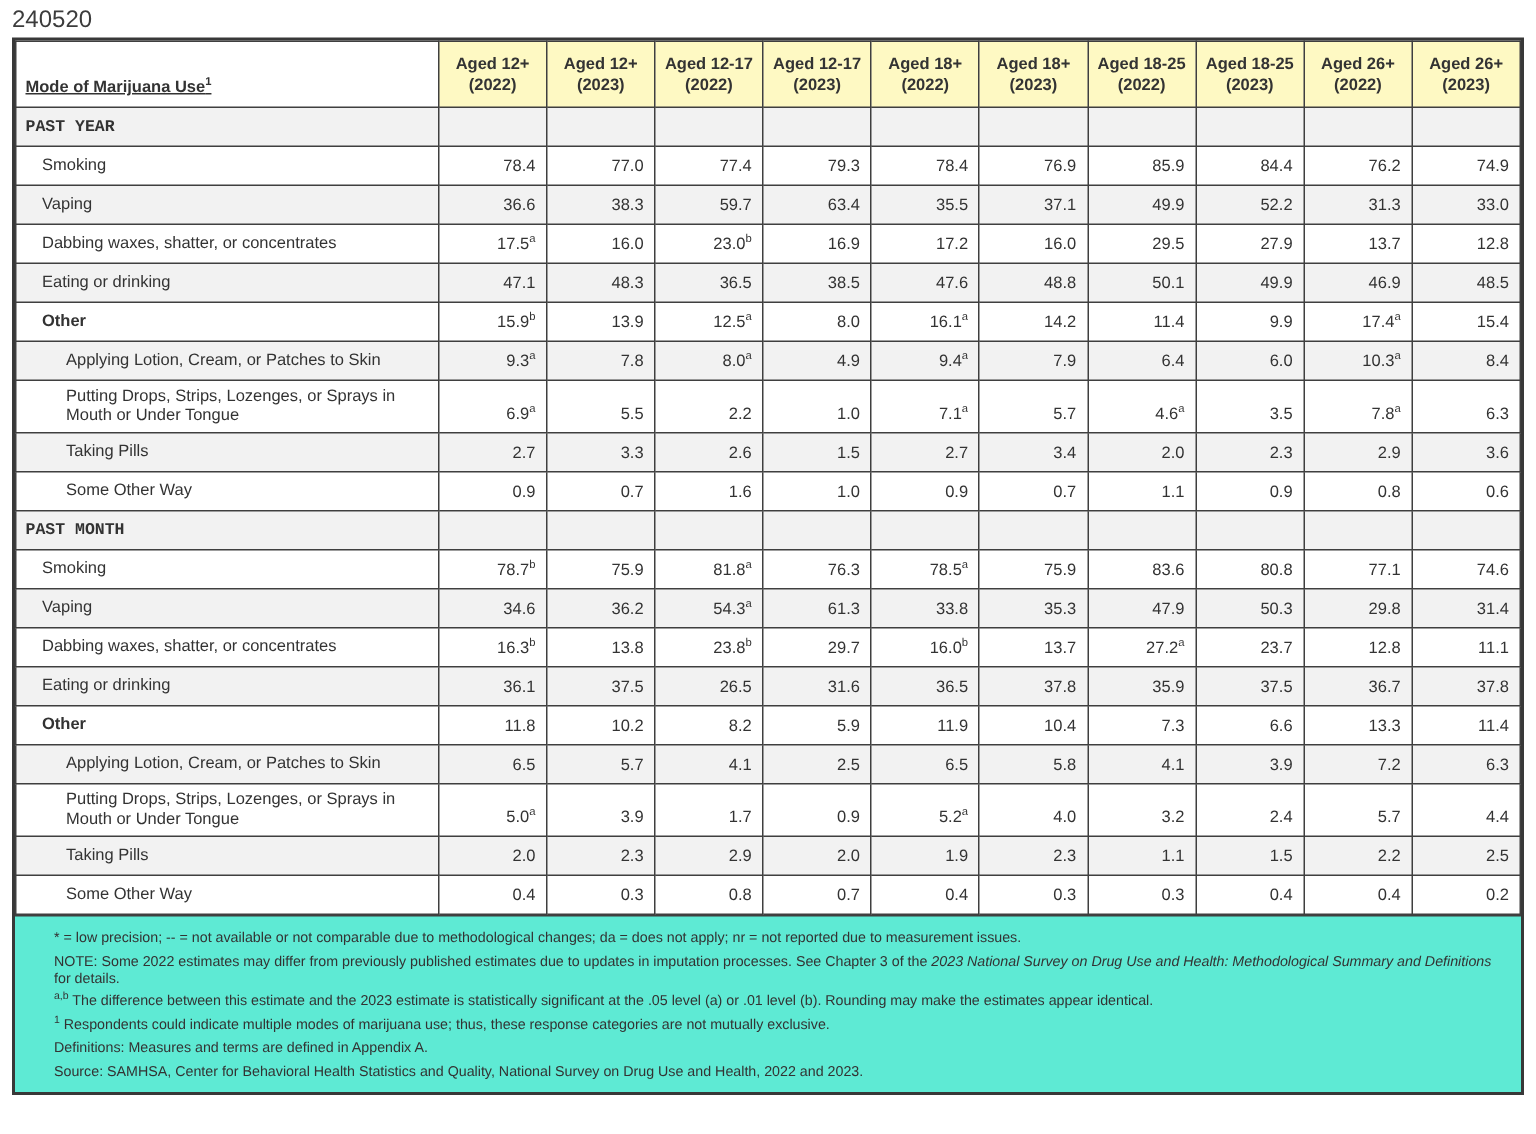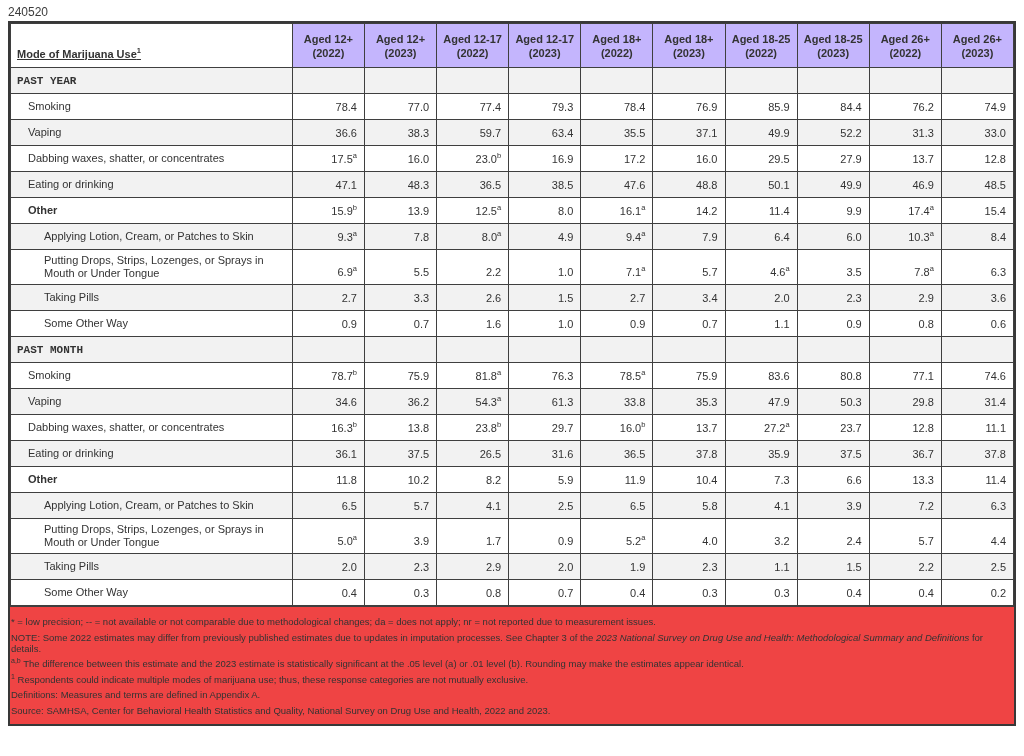--- a/index.html
+++ b/index.html
@@ -5,21 +5,21 @@
   * { box-sizing: border-box; margin: 0; padding: 0; }
   html, body {
     width: 1024px; height: 756px;
     background: #ffffff;
     font-family: "Liberation Sans", "DejaVu Sans", sans-serif;
     color: #333333;
     overflow: hidden;
   }
   .page { padding: 5px 8px 0 8px; }
   .doc-number {
-    font-size: 12px;
+    font-size: 16px;
     color: #3c3c3c;
     margin-bottom: 2px;
   }
   .title {
     font-size: 12.5px;
     font-weight: bold;
     color: #232323;
     line-height: 16px;
     margin-bottom: 4px;
   }
@@ -46,21 +46,21 @@
     background: #ffffff;
     text-decoration: underline;
   }
   th.col-h {
     vertical-align: middle;
     text-align: center;
     font-weight: bold;
     font-size: 11px;
     line-height: 14px;
     padding: 4px 2px;
-    background: #c4b5fd;
+    background: #fef9c3;
   }
   tr.stripe td { background: #f2f2f2; }
   tr.plain  td { background: #ffffff; }
   td.row-label {
     vertical-align: middle;
     padding: 4px 6px;
     line-height: 13px;
     height: 26px;
   }
   td.row-label.ind1 { padding-left: 17px; }
@@ -77,24 +77,24 @@
     vertical-align: bottom;
     padding: 2px 7px 6px 2px;
   }
   td.value-cell sup, th sup {
     font-size: 7.5px;
     vertical-align: super;
     line-height: 0;
   }
   .footnotes {
     border-top: 1px solid #3f3f3f;
-    padding: 9px 10px 8px 1px;
+    padding: 9px 10px 8px 26px;
     font-size: 9.5px;
     color: #333333;
-    background: #ef4444;
+    background: #5eead4;
   }
   .fn-line { margin-bottom: 4.5px; line-height: 11px; }
   .fn-line:last-child { margin-bottom: 0; }
   .fn-line sup { font-size: 7px; vertical-align: super; line-height: 0; }
   .fn-line i { font-style: italic; }
 </style>
 </head>
 <body>
 
 <div class="page">

